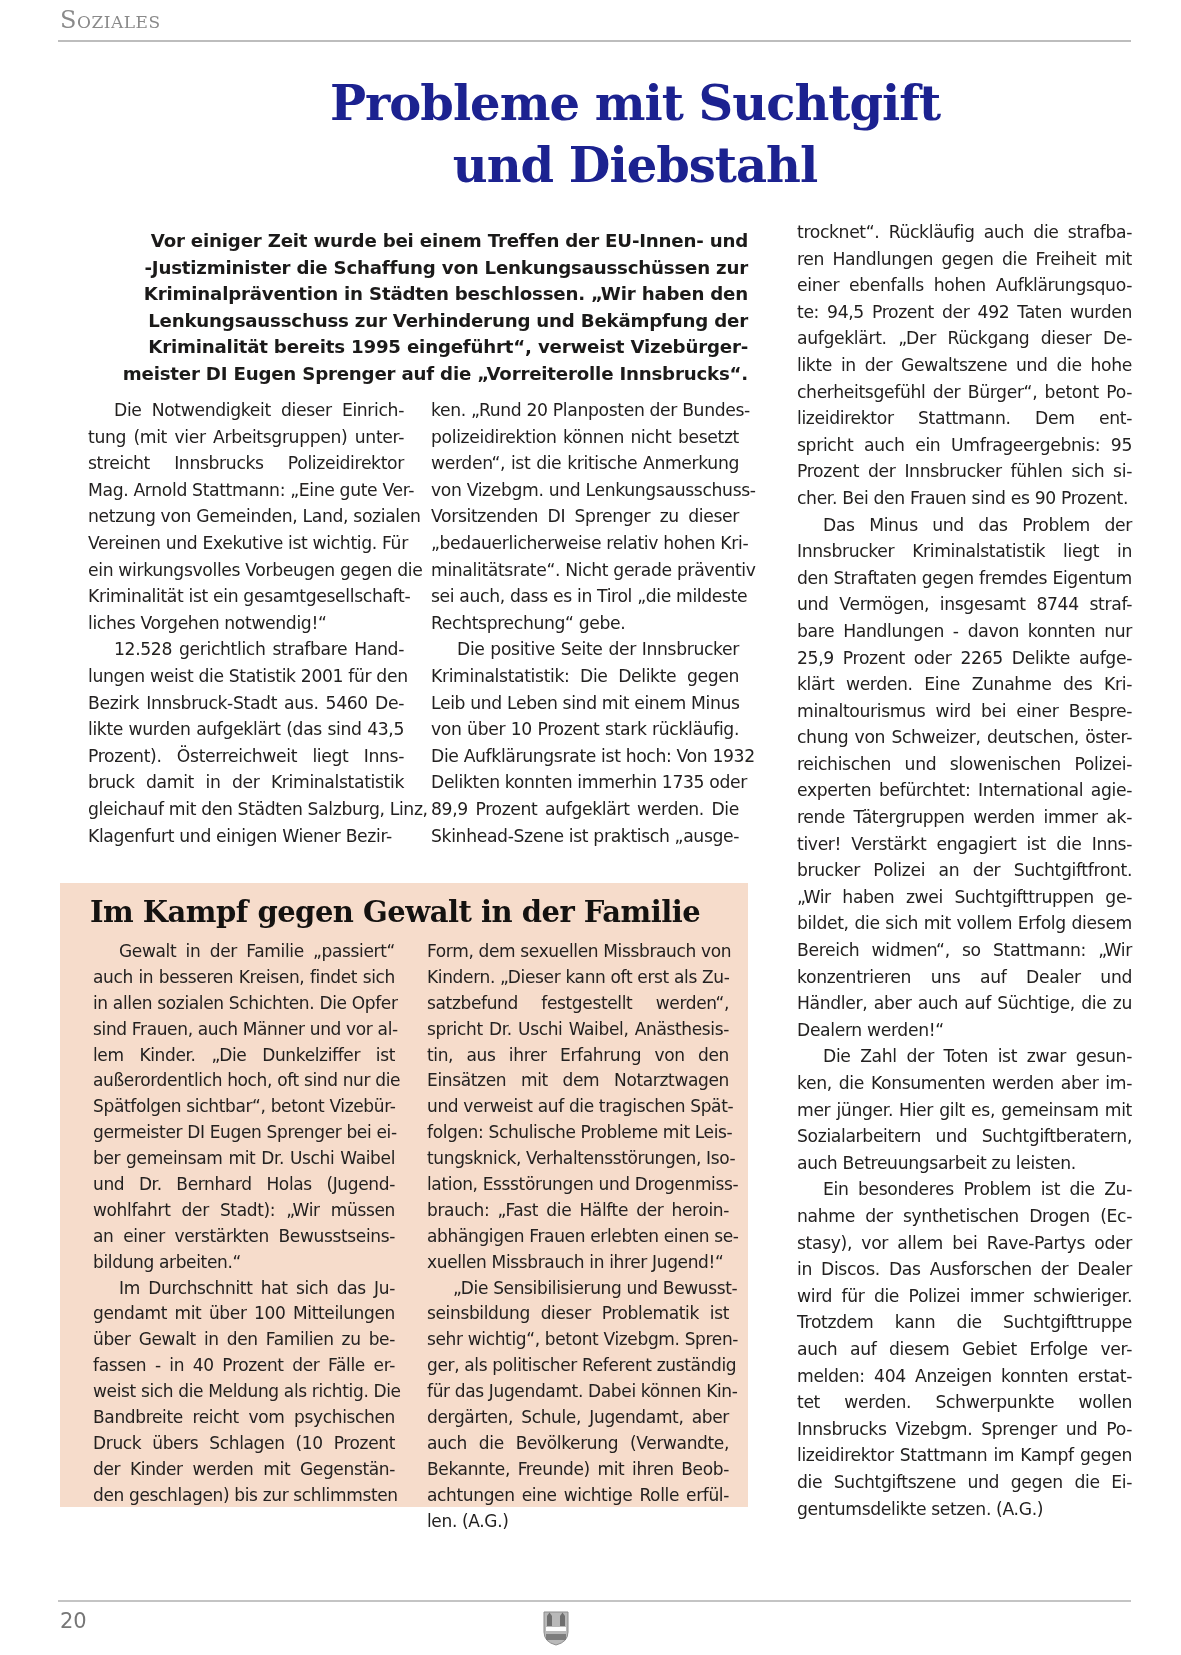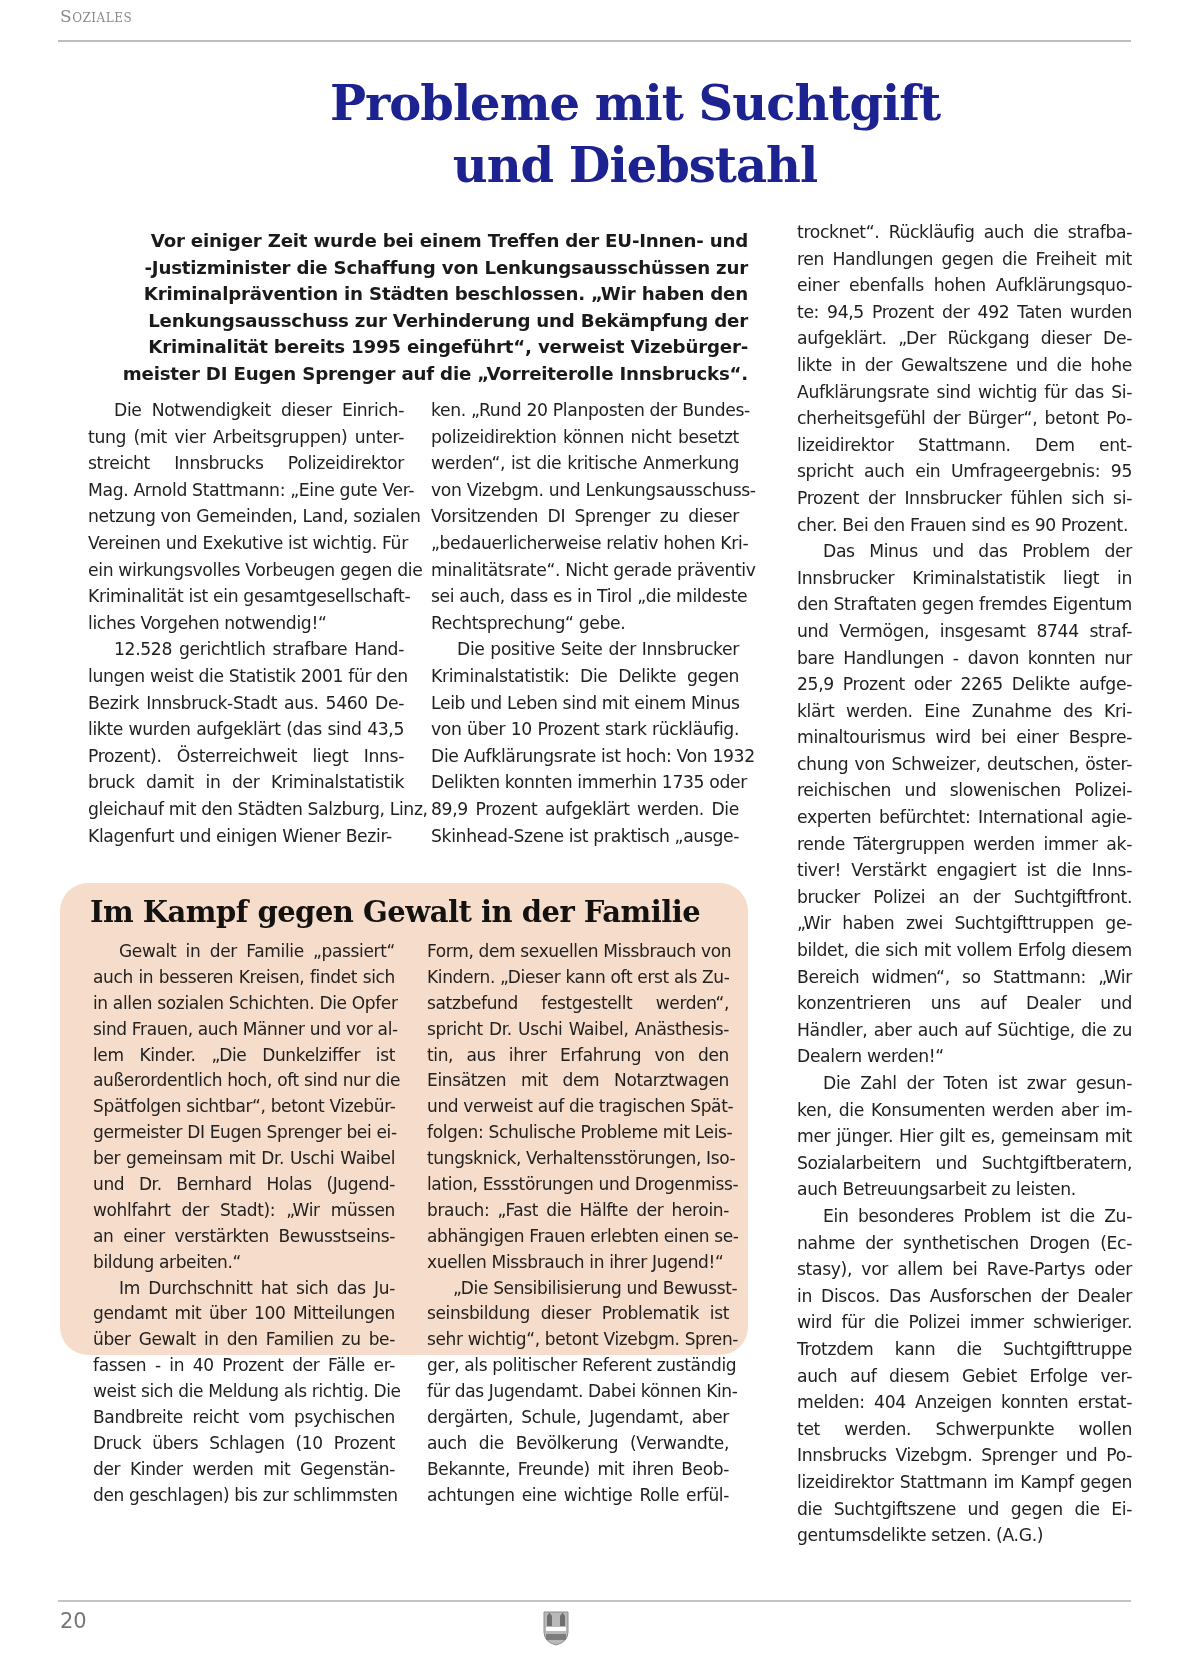--- a/index.html
+++ b/index.html
@@ -2,21 +2,21 @@
 <html><head>
 <meta charset="utf-8">
 <style>
   html, body { margin: 0; padding: 0; background: #ffffff; }
   body {
     width: 1181px; height: 1655px; position: relative; overflow: hidden;
     font-family: "DejaVu Sans", sans-serif; color: #1e1c1b;
   }
   .section-label {
     position: absolute; left: 60px; top: 6px;
-    font-family: "DejaVu Serif", serif; font-size: 17px; color: #8a8a8a;
+    font-family: "DejaVu Serif", serif; font-size: 24px; color: #8a8a8a;
     letter-spacing: 0.5px; font-variant: small-caps;
   }
   .top-rule { position: absolute; left: 58px; top: 40px; width: 1073px; height: 2px; background: #bdbdbd; }
   .headline {
     position: absolute; left: 60px; top: 72px; width: 1060px; text-align: center;
     font-family: "DejaVu Serif", serif; font-weight: bold; color: #1c2290;
     font-size: 48px; line-height: 62px; letter-spacing: -1px;
     padding-left: 90px; box-sizing: border-box;
   }
   .headline div { white-space: nowrap; }
@@ -28,23 +28,22 @@
   .lead div { white-space: nowrap; }
   .col { position: absolute; font-size: 17.2px; line-height: 26.6px; color: #232120; letter-spacing: -0.35px; }
   .col .ln { white-space: nowrap; text-align: justify; text-align-last: justify; height: 26.6px; overflow: visible; }
   .col .ln.last { text-align-last: left; }
   .col .ln.ind { padding-left: 26px; }
   .col1 { left: 88px; top: 397px; width: 316px; }
   .col2 { left: 431px; top: 397px; width: 308px; }
   .col3 { left: 797px; top: 219px; width: 335px; }
 
   .box {
-    position: absolute; left: 60px; top: 883px; width: 688px; height: 472px;
+    position: absolute; left: 60px; top: 883px; width: 688px; height: 624px;
     background: #f6dccb;
-    border-radius: 28px;
   }
   .box-title {
     position: absolute; left: 30px; top: 12px; white-space: nowrap;
     font-family: "DejaVu Serif", serif; font-weight: bold; font-size: 29px; color: #141210;
     letter-spacing: -0.5px;
   }
   .box .col { font-size: 17px; line-height: 25.9px; }
   .box .col .ln { height: 25.9px; margin-left: 16px; }
   .bcol1 { left: 17px; top: 56px; width: 318px; }
   .bcol2 { left: 351px; top: 56px; width: 318px; }
@@ -112,21 +111,20 @@
     <div class="ln">89,9 Prozent aufgeklärt werden. Die</div>
     <div class="ln last">Skinhead-Szene ist praktisch „ausge-</div>
   </div>
 <div class="col col3">
     <div class="ln">trocknet“. Rückläufig auch die strafba-</div>
     <div class="ln">ren Handlungen gegen die Freiheit mit</div>
     <div class="ln">einer ebenfalls hohen Aufklärungsquo-</div>
     <div class="ln">te: 94,5 Prozent der 492 Taten wurden</div>
     <div class="ln">aufgeklärt. „Der Rückgang dieser De-</div>
     <div class="ln">likte in der Gewaltszene und die hohe</div>
-    <div class="ln">Aufklärungsrate sind wichtig für das Si-</div>
     <div class="ln">cherheitsgefühl der Bürger“, betont Po-</div>
     <div class="ln">lizeidirektor Stattmann. Dem ent-</div>
     <div class="ln">spricht auch ein Umfrageergebnis: 95</div>
     <div class="ln">Prozent der Innsbrucker fühlen sich si-</div>
     <div class="ln last">cher. Bei den Frauen sind es 90 Prozent.</div>
     <div class="ln ind">Das Minus und das Problem der</div>
     <div class="ln">Innsbrucker Kriminalstatistik liegt in</div>
     <div class="ln">den Straftaten gegen fremdes Eigentum</div>
     <div class="ln">und Vermögen, insgesamt 8744 straf-</div>
     <div class="ln">bare Handlungen - davon konnten nur</div>
@@ -207,20 +205,21 @@
       <div class="ln last">xuellen Missbrauch in ihrer Jugend!“</div>
       <div class="ln ind">„Die Sensibilisierung und Bewusst-</div>
       <div class="ln">seinsbildung dieser Problematik ist</div>
       <div class="ln">sehr wichtig“, betont Vizebgm. Spren-</div>
       <div class="ln">ger, als politischer Referent zuständig</div>
       <div class="ln">für das Jugendamt. Dabei können Kin-</div>
       <div class="ln">dergärten, Schule, Jugendamt, aber</div>
       <div class="ln">auch die Bevölkerung (Verwandte,</div>
       <div class="ln">Bekannte, Freunde) mit ihren Beob-</div>
       <div class="ln">achtungen eine wichtige Rolle erfül-</div>
+      <div class="ln last">len. (A.G.)</div>
     </div>
 </div>
 
 <div class="bottom-rule"></div>
 <div class="page-num">20</div>
 <svg class="crest" viewBox="0 0 28 36">
   <path d="M2 2 H26 V22 Q26 32 14 35 Q2 32 2 22 Z" fill="#b9b9b9" stroke="#8d8d8d" stroke-width="1"></path>
   <rect x="5" y="6" width="5" height="10" fill="#6f6f6f"></rect>
   <rect x="18" y="6" width="5" height="10" fill="#6f6f6f"></rect>
   <polygon points="5,6 7.5,2.5 10,6" fill="#6f6f6f"></polygon>

